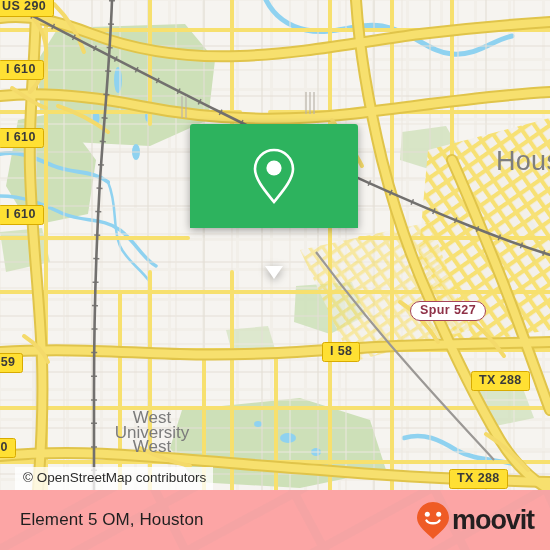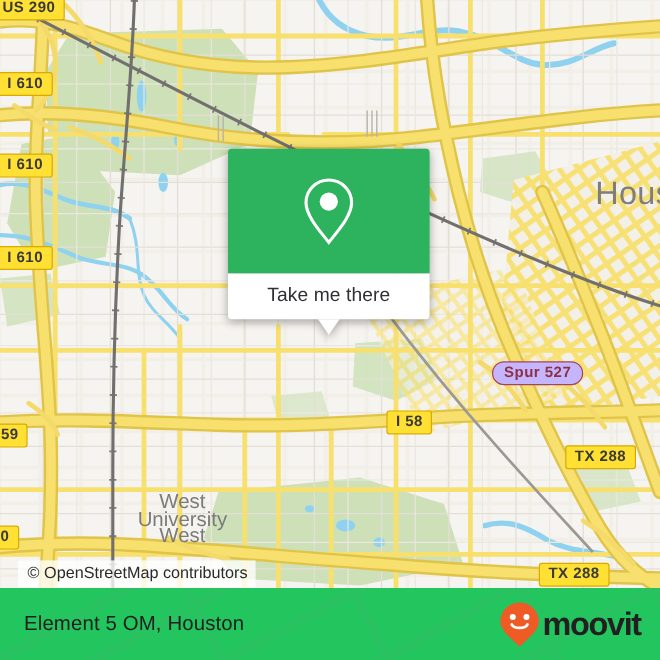--- a/index.html
+++ b/index.html
@@ -24,21 +24,21 @@
     text-align:center;white-space:nowrap;
   }
 
   
   .shield{
     position:absolute;background:#ffe033;border:1.5px solid #d8ab00;
     color:#3a3a3a;font-size:12.5px;font-weight:bold;letter-spacing:.4px;
     padding:1px 7px 2px;border-radius:2.5px;white-space:nowrap;line-height:15px;
   }
   .shield.spur{
-    background:#c4b5fd;border:1.5px solid #a4445b;color:#8e3147;
+    background:#ffffff;border:1.5px solid #a4445b;color:#8e3147;
     border-radius:11px;padding:1px 9px 2px;
   }
 
   
   .attrib{
     position:absolute;left:15px;bottom:0;
     background:rgba(255,255,255,.78);
     font-size:13.5px;color:#2b2b2b;padding:3px 7px 4px 8px;
     white-space:nowrap;line-height:16px;
   }
@@ -59,21 +59,21 @@
   .popup-foot span{font-size:16px;color:#2f3033;letter-spacing:.1px;}
   .popup-tail{
     position:absolute;left:50%;margin-left:-9px;top:142px;
     width:0;height:0;border-left:9px solid transparent;border-right:9px solid transparent;
     border-top:13px solid #ffffff;
   }
 
   
   .footer{
     position:absolute;left:0;top:490px;width:550px;height:60px;
-    background:#22c55e;overflow:hidden;
+    background:#fca5a5;overflow:hidden;
   }
   .footer-watermark{position:absolute;left:0;top:-490px;width:550px;height:550px;opacity:.06;}
   .footer-title{
     position:absolute;left:20px;top:50%;transform:translateY(-50%);
     font-size:17px;color:#1f1f1f;white-space:nowrap;letter-spacing:.1px;
   }
   .brand{
     position:absolute;right:16px;top:50%;transform:translateY(-50%);
     display:flex;align-items:center;
   }
@@ -236,23 +236,20 @@
     <div class="shield" style="left:471px;top:371px;">TX 288</div>
     <div class="shield" style="left:449px;top:469px;">TX 288</div>
 
     <div class="popup">
       <div class="popup-head">
         <svg width="48" height="58" viewBox="0 0 48 58">
           <path d="M24 3 C13.5 3 5 11.5 5 22 C5 33 17 46 24 55 C31 46 43 33 43 22 C43 11.5 34.5 3 24 3 Z" fill="none" stroke="#ffffff" stroke-width="2.6"></path>
           <circle cx="24" cy="21" r="7.6" fill="#ffffff"></circle>
         </svg>
       </div>
-      <div class="popup-foot">
-        <span>Take me there</span>
-      </div>
       <div class="popup-tail"></div>
     </div>
 
     <div class="attrib">© OpenStreetMap contributors</div>
   </div>
 
   <div class="footer">
     <svg class="footer-watermark" viewBox="0 0 550 550" preserveAspectRatio="none">
       <g stroke="#9a9a9a" stroke-width="9" fill="none">
         <path d="M-20 560 L200 440 M60 560 L300 430 M170 560 L430 420 M300 560 L520 440

